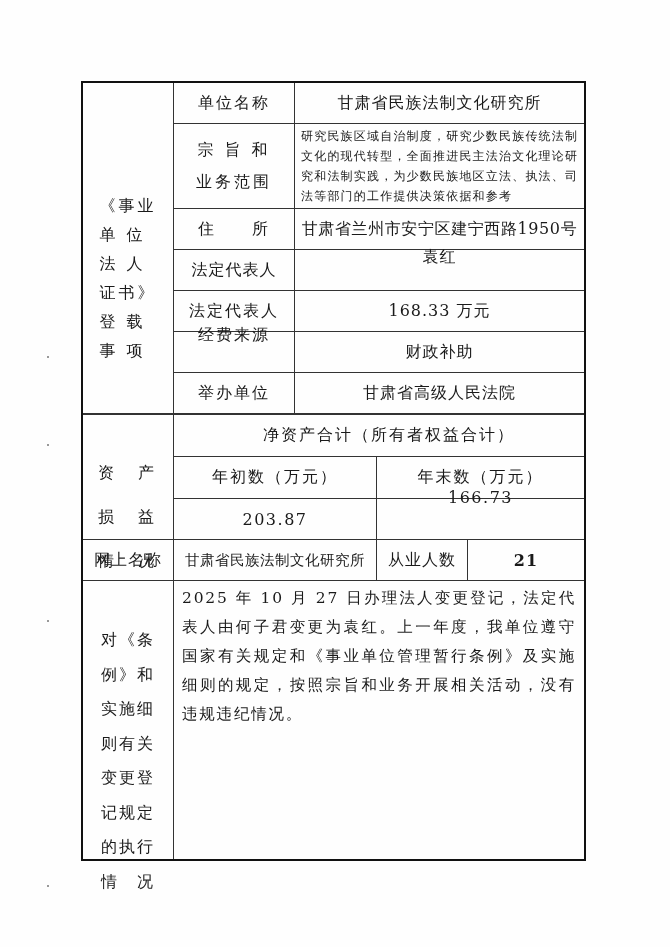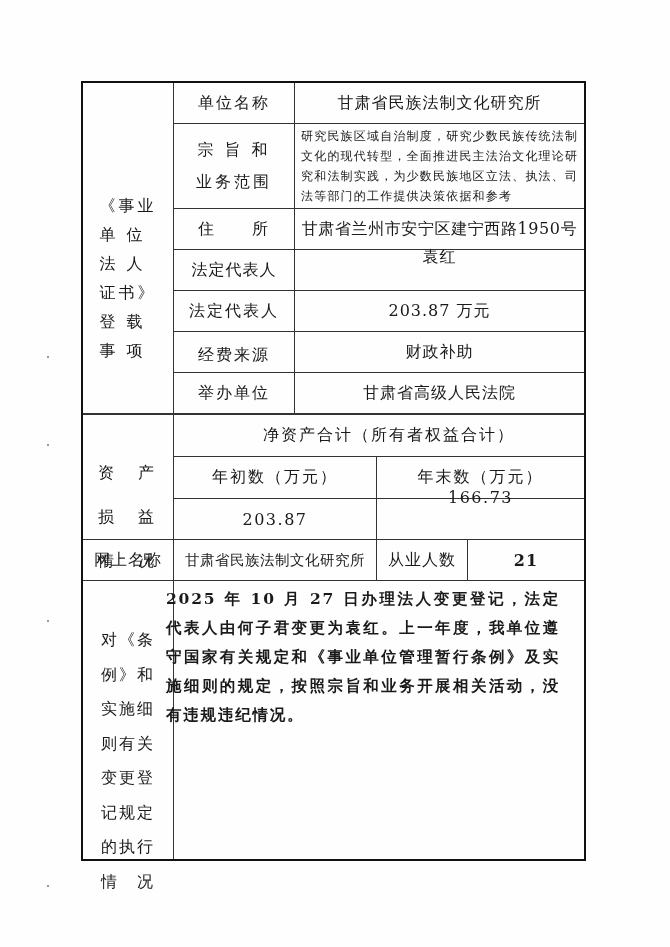--- a/index.html
+++ b/index.html
@@ -156,24 +156,24 @@
       <span>法定代表人</span>
     </div>
     <div class="cell txt" style="left:212px;top:154px;width:289px;height:40px;font-family:Liberation Serif, serif;">
       <span>袁红</span>
     </div>
 
     <div class="cell lbl" style="left:91px;top:208px;width:120px;height:40px;">
       <span>法定代表人</span>
     </div>
     <div class="cell txt" style="left:212px;top:208px;width:289px;height:40px;">
-      <span>203.87 万元</span>
-    </div>
-
-    <div class="cell lbl" style="left:91px;top:252px;width:120px;height:40px;justify-content:center;">
+      <span>168.33 万元</span>
+    </div>
+
+    <div class="cell lbl" style="left:91px;top:232px;width:120px;height:40px;justify-content:center;">
       <span>经费来源</span>
     </div>
     <div class="cell lbl" style="left:91px;top:290px;width:120px;height:40px;">
       <span>举办单位</span>
     </div>
 
     <div class="cell txt" style="left:212px;top:249px;width:289px;height:40px;">
       <span>财政补助</span>
     </div>
     <div class="cell txt" style="left:212px;top:290px;width:289px;height:40px;">
@@ -217,18 +217,18 @@
     <div class="cell vert-label" style="left:0;top:498px;width:90px;height:278px;line-height:34.5px;letter-spacing:2px;padding-top:2px;">
       <span style="white-space:pre-line;">对《条
 例》和
 实施细
 则有关
 变更登
 记规定
 的执行
 情　况</span>
     </div>
-    <div class="cell para" style="left:75px;top:498px;width:410px;height:278px;font-weight:bold;">
+    <div class="cell para" style="left:91px;top:498px;width:410px;height:278px;">
       <span>2025 年 10 月 27 日办理法人变更登记，法定代表人由何子君变更为袁红。上一年度，我单位遵守国家有关规定和《事业单位管理暂行条例》及实施细则的规定，按照宗旨和业务开展相关活动，没有违规违纪情况。</span>
     </div>
 
   </div>
 </div>
 
 </body></html>

